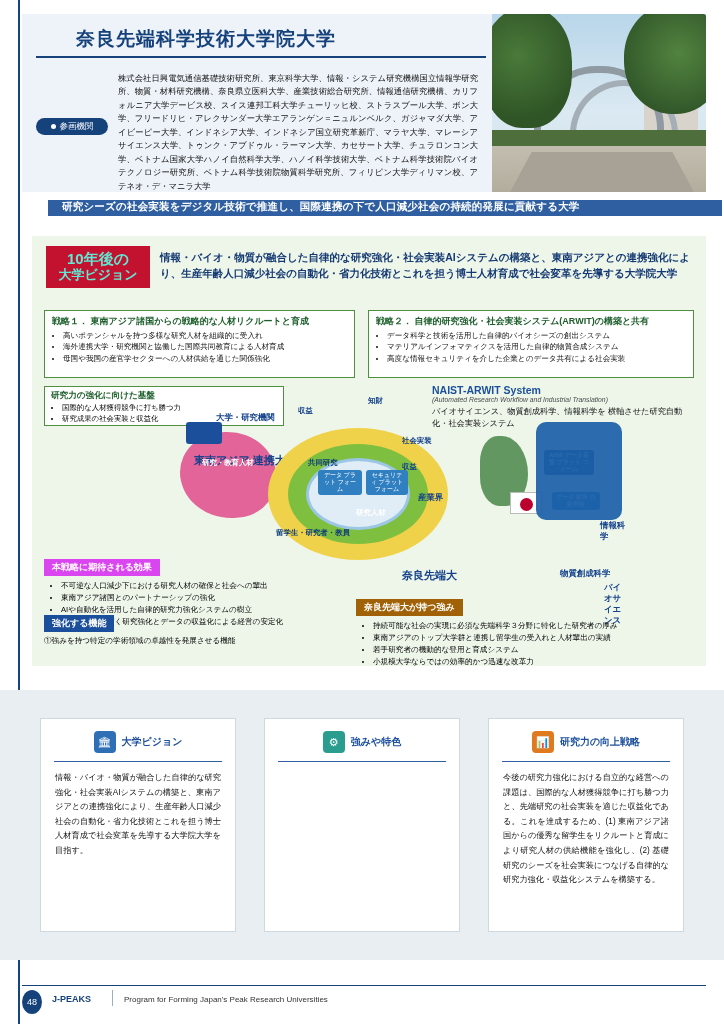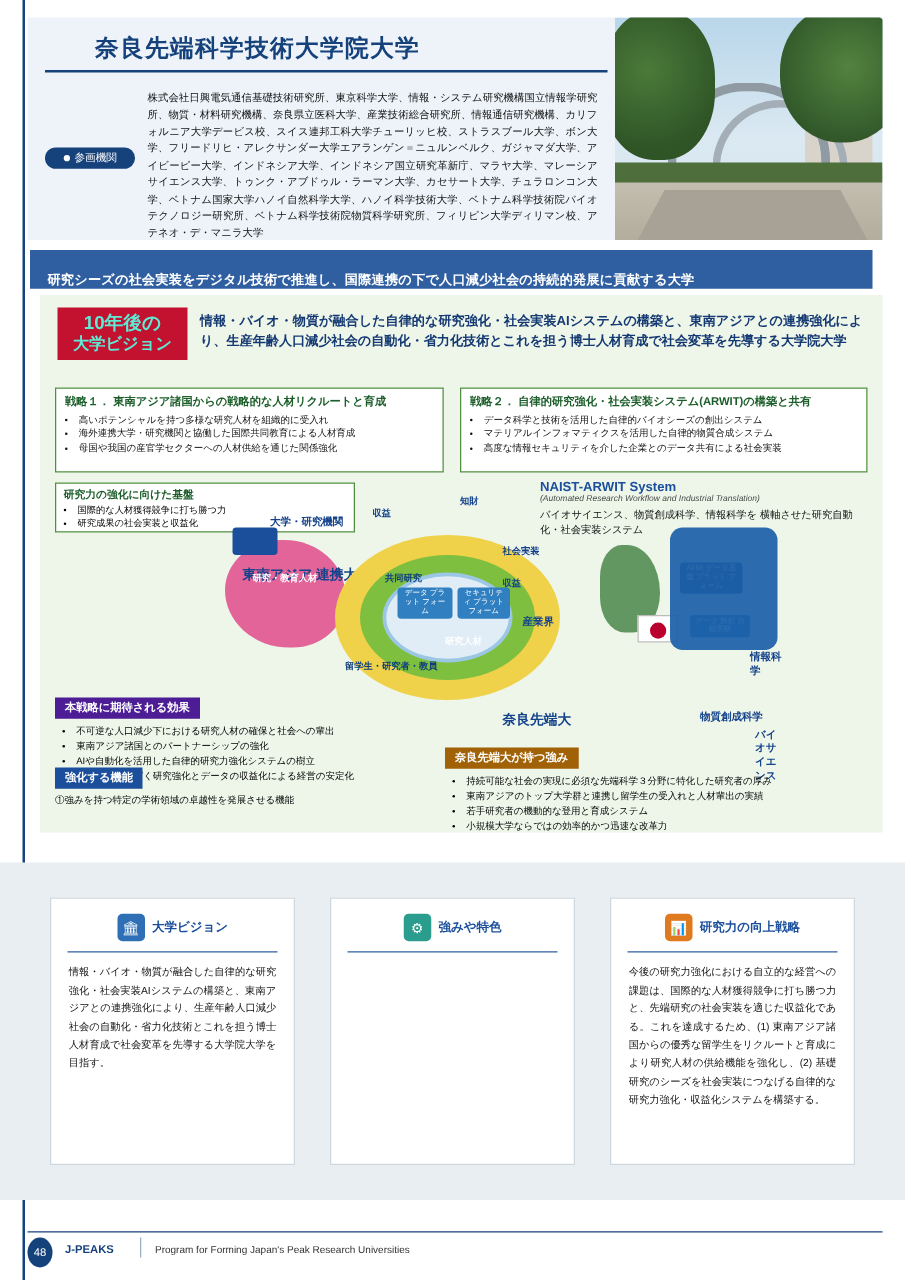--- a/index.html
+++ b/index.html
@@ -42,23 +42,23 @@
   .tree-r { position: absolute; right: -18px; top: -10px; width: 100px; height: 110px; background: radial-gradient(circle at 55% 45%, #52833f, #32582a 72%); border-radius: 48%; }
   .ground { position: absolute; left: 0; bottom: 0; width: 100%; height: 58px; background: linear-gradient(#c8c2b4, #b3ad9e); }
   .road { position: absolute; left: 30px; bottom: 0; width: 160px; height: 44px; background: #a8a296; transform: perspective(60px) rotateX(22deg); }
   .arch { position: absolute; left: 42px; top: 52px; width: 130px; height: 86px; border: 7px solid #8f9aa3; border-bottom: none; border-radius: 62px 62px 0 0; }
   .arch2 { position: absolute; left: 78px; top: 66px; width: 108px; height: 72px; border: 6px solid #a4aeb6; border-bottom: none; border-radius: 54px 54px 0 0; }
   .bld { position: absolute; right: 8px; top: 70px; width: 54px; height: 56px; background: #d8d4cc; }
   .hedge { position: absolute; left: 0; bottom: 46px; width: 100%; height: 16px; background: #4e6f3c; }
 
   
   .blue-banner {
-    position: absolute; left: 24px; top: 200px; width: 674px; height: 31px;
+    position: absolute; left: 48px; top: 200px; width: 674px; height: 16px;
     background: #2f5fa0; color: #fff;
-    display: flex; align-items: flex-end; padding-left: 14px;
+    display: flex; align-items: flex-start; padding-left: 14px;
     font-size: 10.5px; font-weight: bold; letter-spacing: .2px;
   }
 
   
   .green-panel { position: absolute; left: 32px; top: 236px; width: 674px; height: 430px; background: #eef6ea; }
 
   
   .vision-box { position: absolute; left: 46px; top: 246px; width: 104px; height: 42px; background: #c3122f; color: #5eead4;
                 display: flex; flex-direction: column; align-items: center; justify-content: center; line-height: 1.12; }
   .vision-box .l1 { font-size: 15px; font-weight: bold; }
@@ -98,21 +98,21 @@
   .sea-blob { position: absolute; left: 0px; top: 36px; width: 96px; height: 86px; background: #e04a8a; border-radius: 48% 52% 45% 55%; opacity: .85; }
   .sea-label { position: absolute; left: 14px; top: 58px; font-size: 11px; font-weight: bold; color: #14428b; line-height: 1.25; }
   .asean { position: absolute; left: 6px; top: 26px; width: 36px; height: 22px; background: #1b4f9c; border-radius: 3px; }
   .flag-jp { position: absolute; left: 330px; top: 96px; width: 32px; height: 22px; background: #fff; border: 1px solid #bbb; }
   .flag-jp::after { content: ""; position: absolute; left: 9px; top: 5px; width: 13px; height: 13px; background: #bc002d; border-radius: 50%; }
   .blue-hex { position: absolute; left: 356px; top: 26px; width: 86px; height: 98px; background: #1b5fa8; border-radius: 10px; opacity: .92; }
   .jp-map { position: absolute; left: 300px; top: 40px; width: 48px; height: 70px; background: #3f7f3f; border-radius: 40% 60% 50% 45%; opacity: .8; }
 
   
   .effects { position: absolute; left: 44px; top: 556px; width: 300px; }
-  .effects .hd { display: inline-block; background: #4c1d95; color: #fff; font-size: 9px; font-weight: bold; padding: 2px 8px; }
+  .effects .hd { display: inline-block; background: #d946ef; color: #fff; font-size: 9px; font-weight: bold; padding: 2px 8px; }
   .effects ul { margin-top: 4px; padding-left: 17px; }
   .effects li { font-size: 7.6px; line-height: 1.56; }
   .func { position: absolute; left: 44px; top: 612px; width: 300px; }
   .func .hd { display: inline-block; background: #1b4f9c; color: #fff; font-size: 9px; font-weight: bold; padding: 2px 8px; }
   .func p { font-size: 7.6px; line-height: 1.56; margin-top: 3px; }
 
   .strength { position: absolute; left: 356px; top: 596px; width: 338px; }
   .strength .hd { display: inline-block; background: #a16207; color: #fff; font-size: 9px; font-weight: bold; padding: 2px 8px; }
   .strength ul { margin-top: 4px; padding-left: 17px; }
   .strength li { font-size: 7.6px; line-height: 1.56; }

